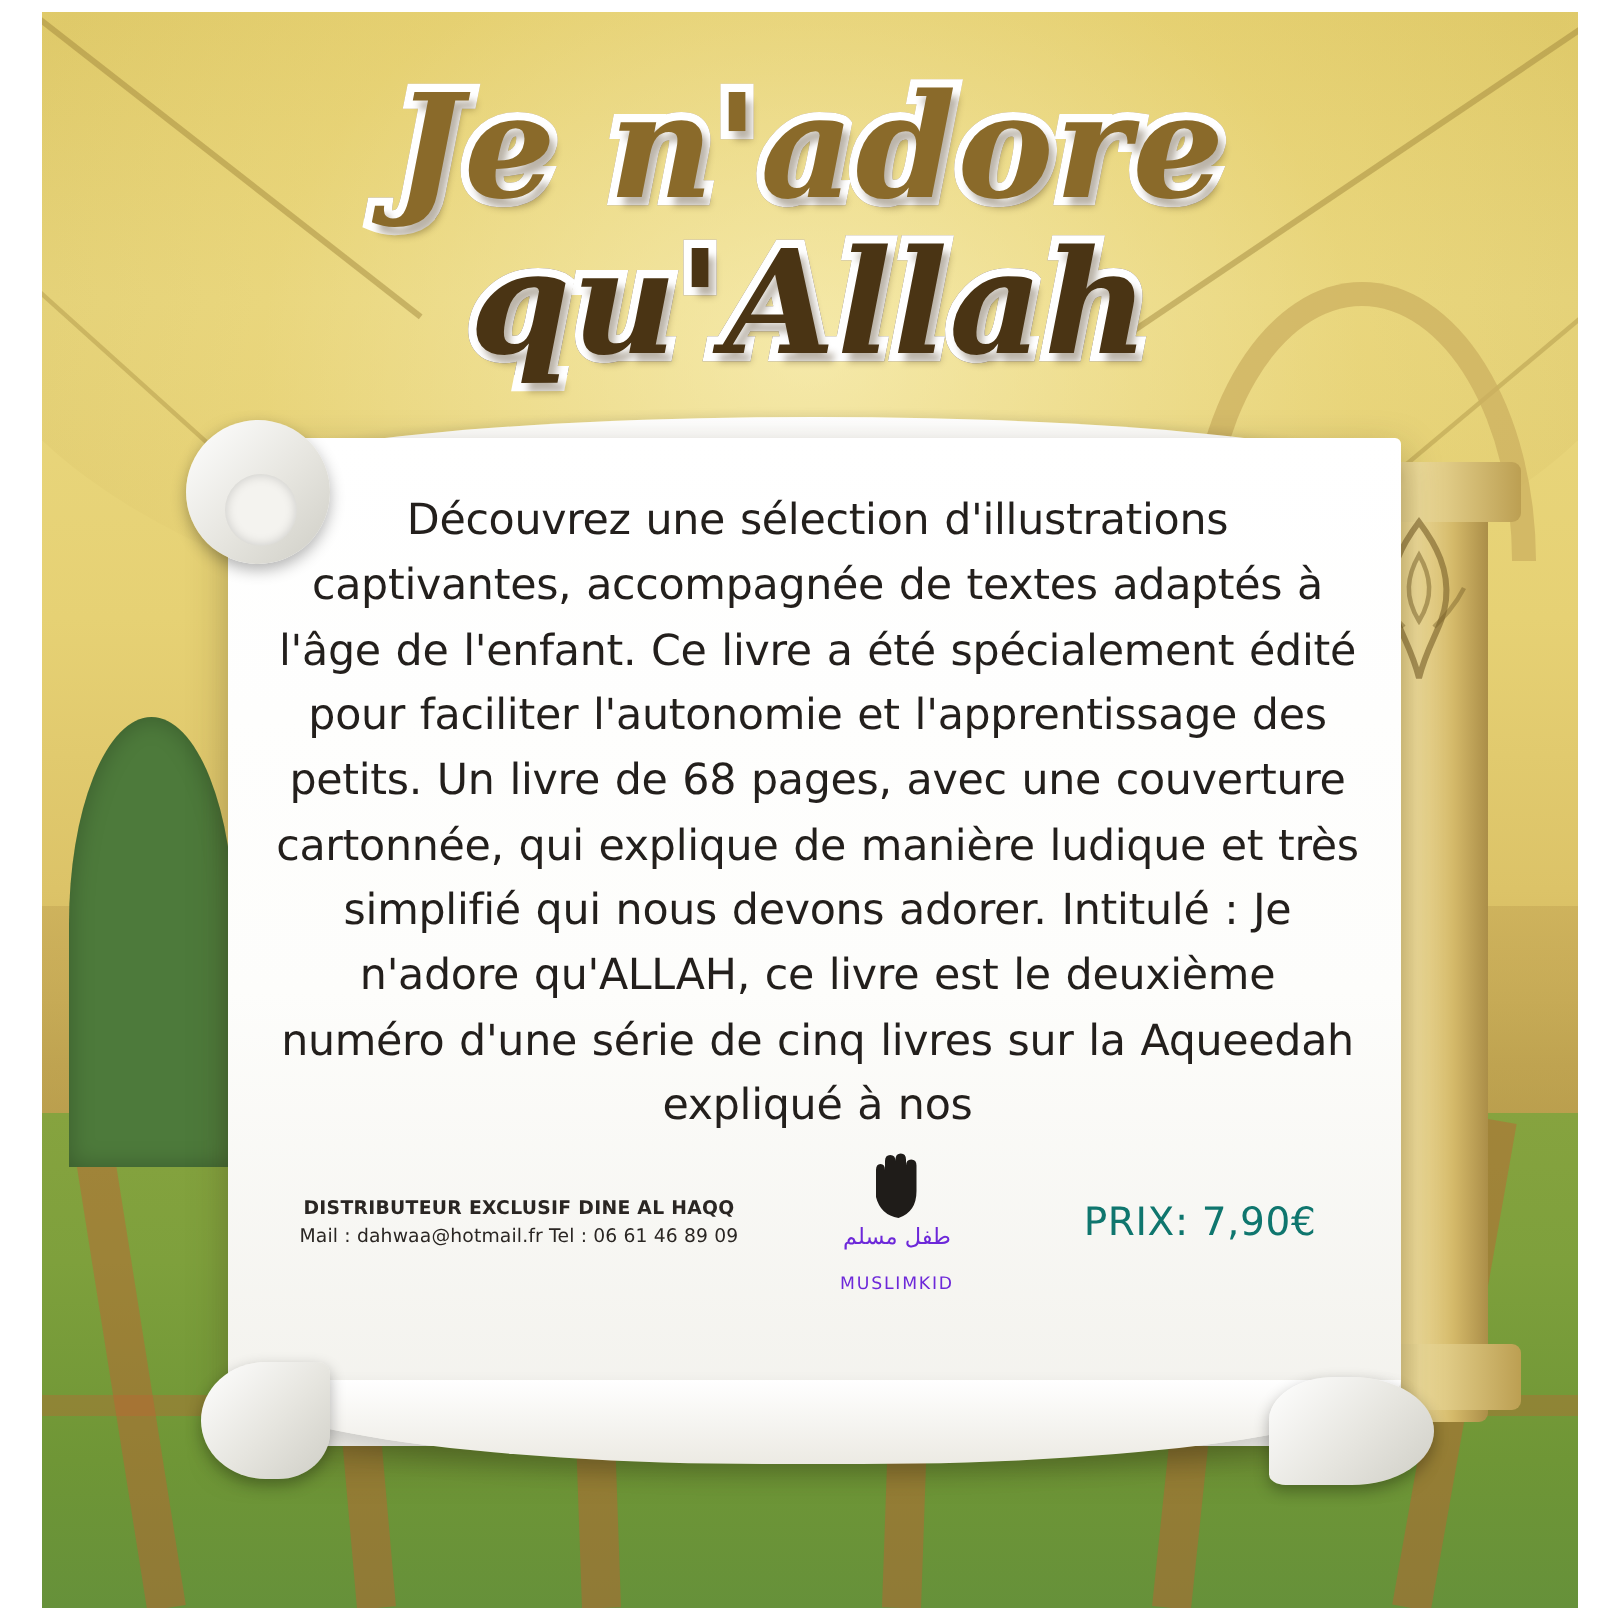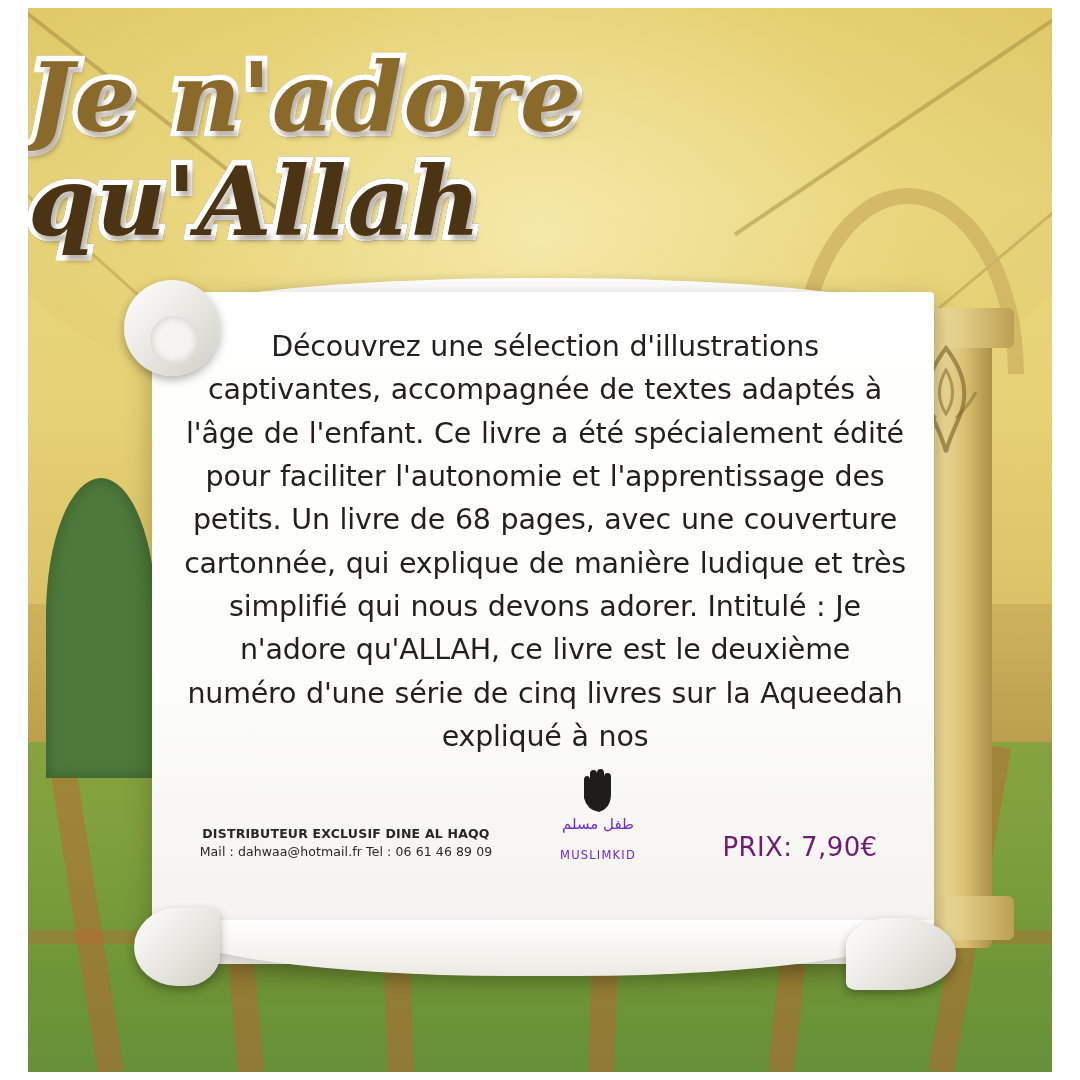--- a/index.html
+++ b/index.html
@@ -169,20 +169,21 @@
     border-bottom: none;
     border-radius: 50% 50% 0 0 / 100% 100% 0 0;
   }
 
   
   .title-wrap {
     position: absolute;
     left: 0;
     right: 0;
     top: 42px;
+    text-align: center;
     z-index: 5;
   }
   .title-line {
     font-family: "DejaVu Serif", serif;
     font-style: italic;
     font-weight: bold;
     letter-spacing: 1px;
     line-height: 1.0;
     -webkit-text-stroke: 11px #ffffff;
     paint-order: stroke fill;
@@ -294,21 +295,21 @@
     letter-spacing: -0.2px;
     word-spacing: 1px;
   }
 
   .footer {
     position: absolute;
     left: 52px;
     right: 40px;
     bottom: 128px;
     display: flex;
-    align-items: flex-end;
+    align-items: center;
     justify-content: space-between;
   }
   .distrib {
     text-align: center;
     font-family: "DejaVu Sans", sans-serif;
     font-size: 12.5px;
     line-height: 1.5;
     color: #2a2623;
     letter-spacing: 0.1px;
     width: 340px;
@@ -332,21 +333,21 @@
     font-family: "DejaVu Sans", sans-serif;
     font-size: 11.5px;
     letter-spacing: 1.2px;
     margin-top: 16px;
   }
   .price {
     width: 240px;
     text-align: center;
     font-family: "DejaVu Sans", sans-serif;
     font-size: 26px;
-    color: #701a75;
+    color: #0f766e;
     letter-spacing: 0.4px;
   }
 </style>
 </head>
 <body>
 
 <div id="cover">
 
   <div class="bg-sky"></div>
   <div class="arch-top"></div>

